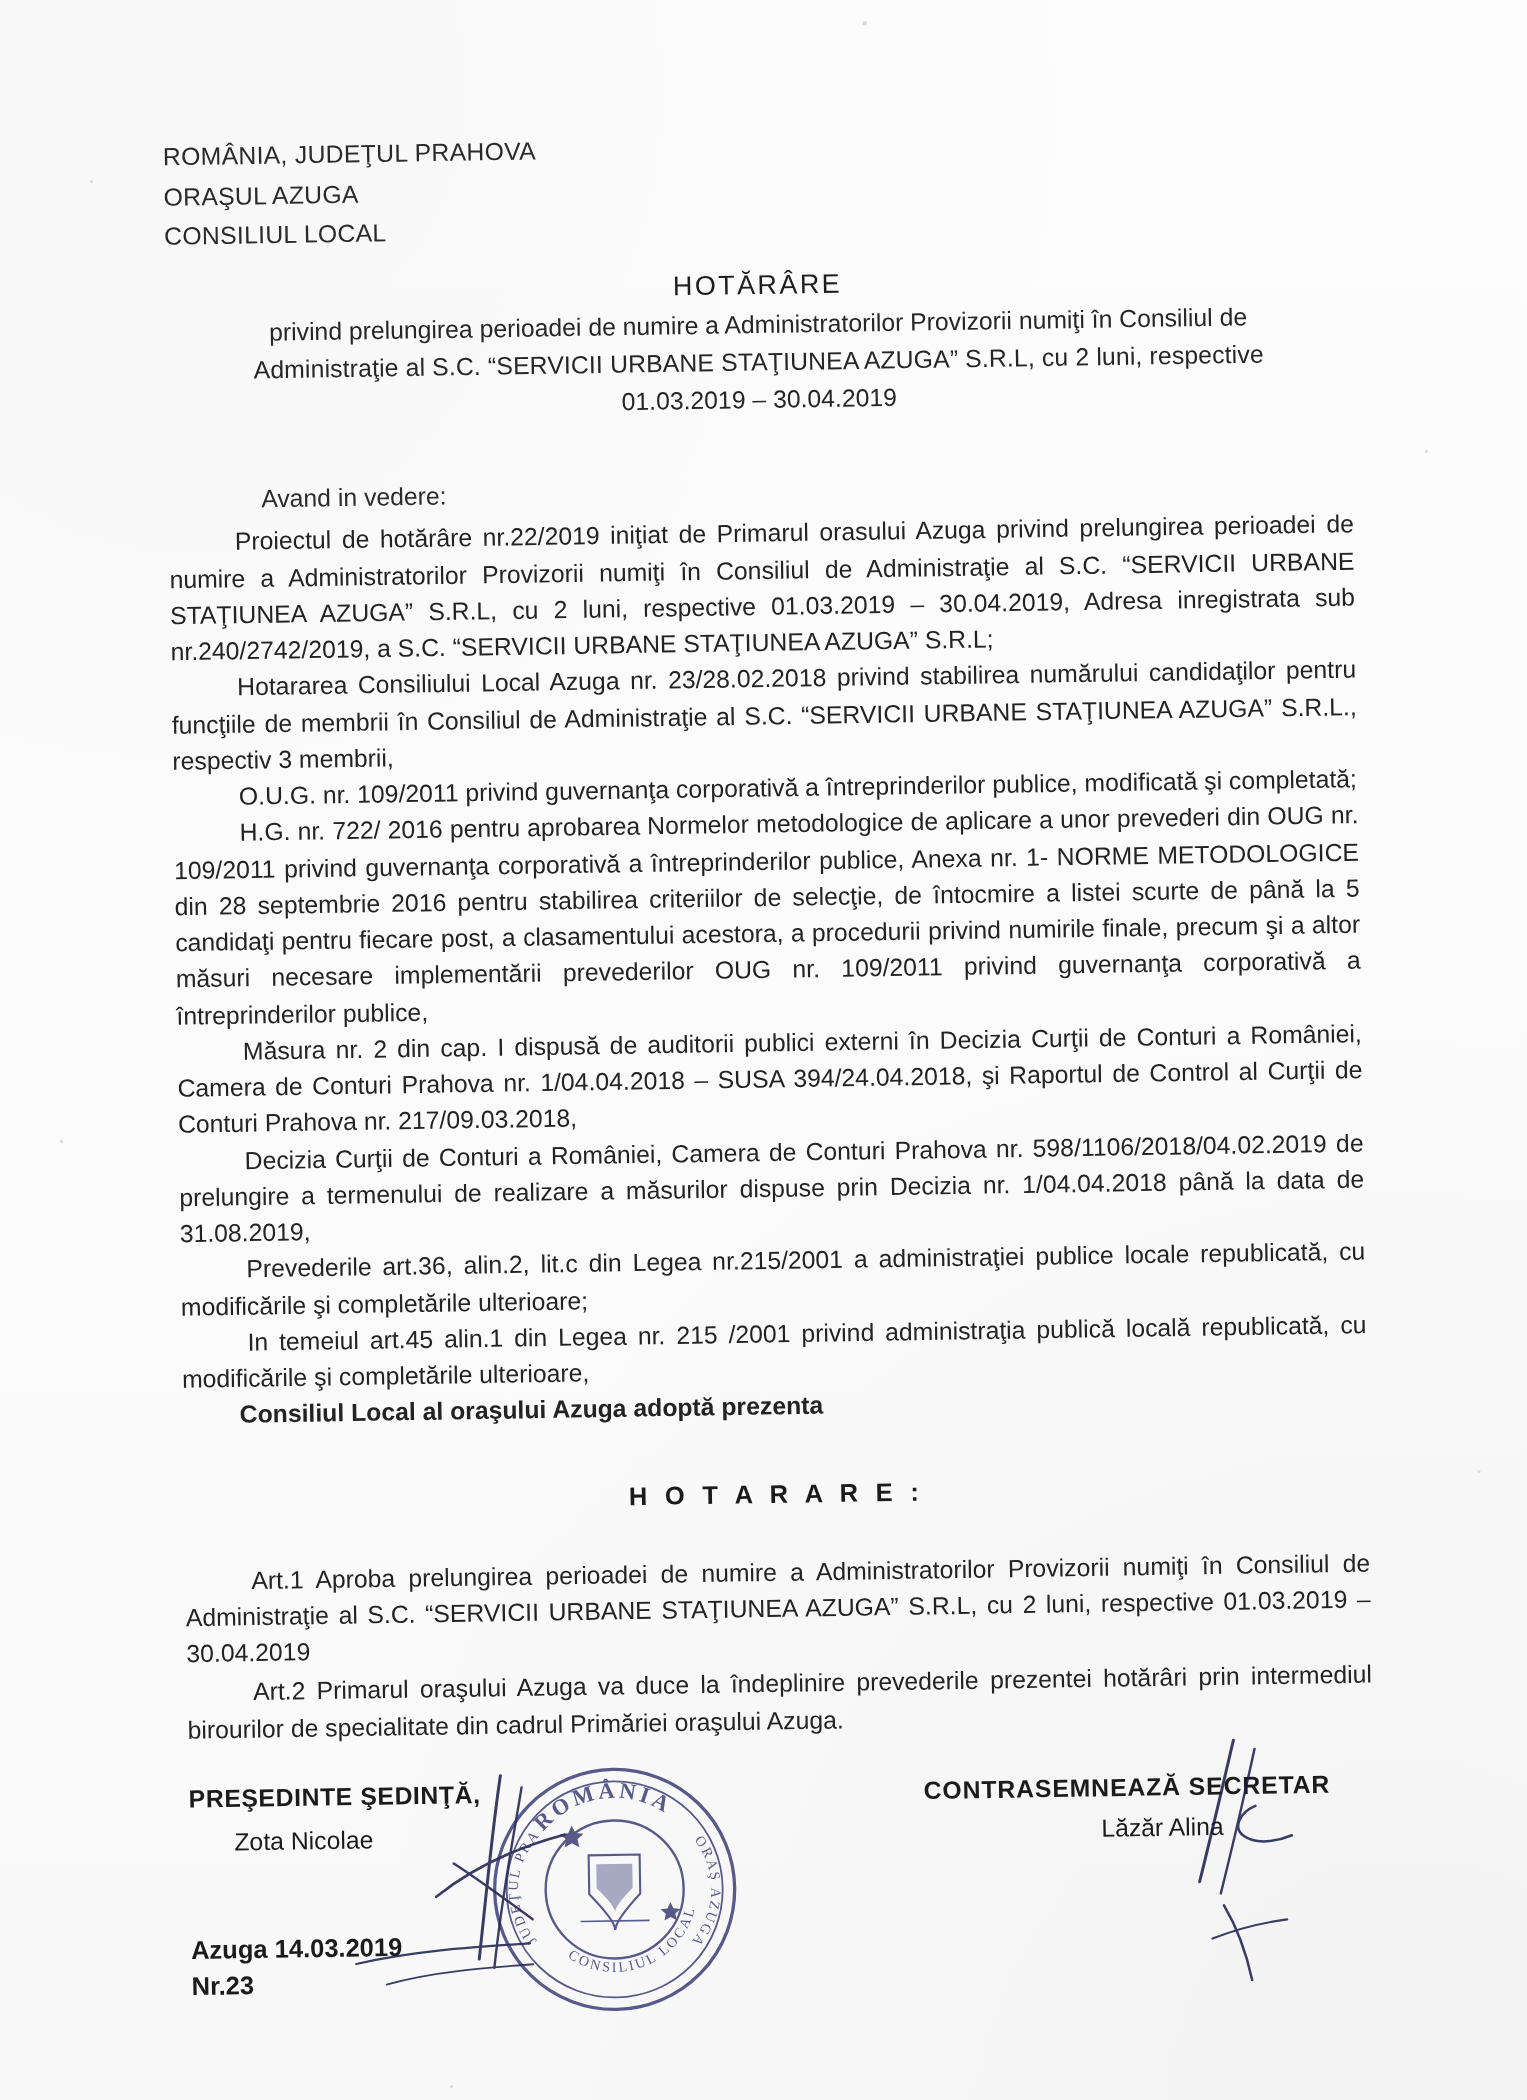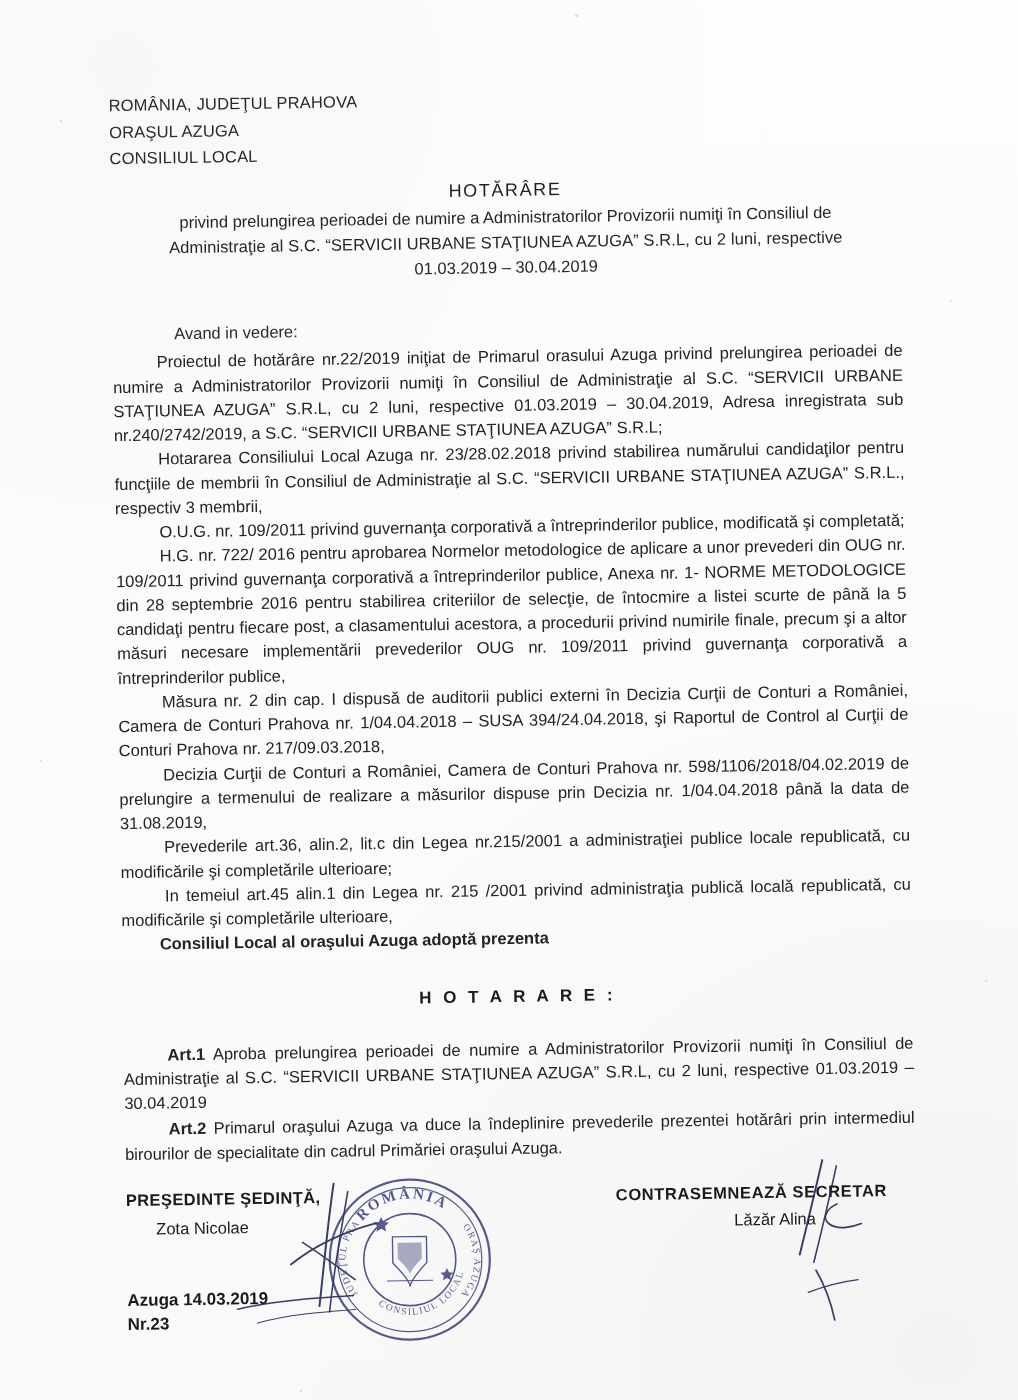--- a/index.html
+++ b/index.html
@@ -78,21 +78,21 @@
     font-size: 16.5px;
     line-height: 1.47;
     text-align: justify;
     color: #232323;
   }
   .p {
     text-indent: 44px;
     margin: 0;
     text-align: justify;
   }
-  .bold { font-weight: bold; }
+  .bold { font-weight: normal; }
   .center-adopta {
     font-weight: bold;
     text-indent: 38px;
   }
   .hot2 {
     text-align: center;
     font-weight: bold;
     letter-spacing: 3.5px;
     font-size: 17px;
     margin-top: 36px;

